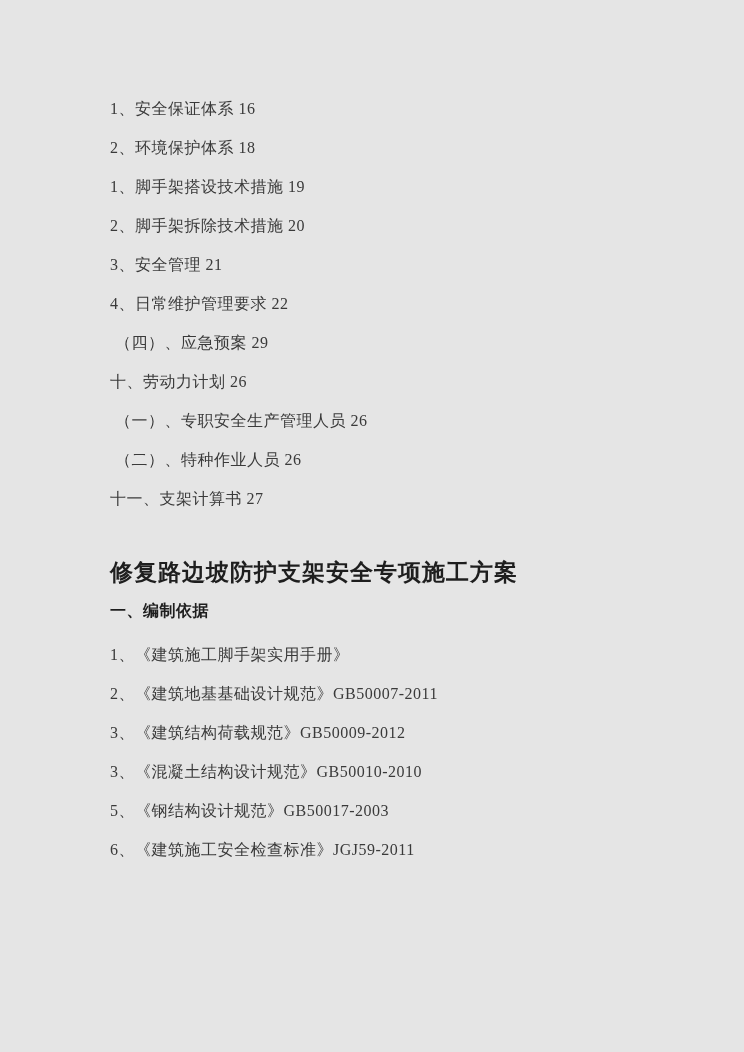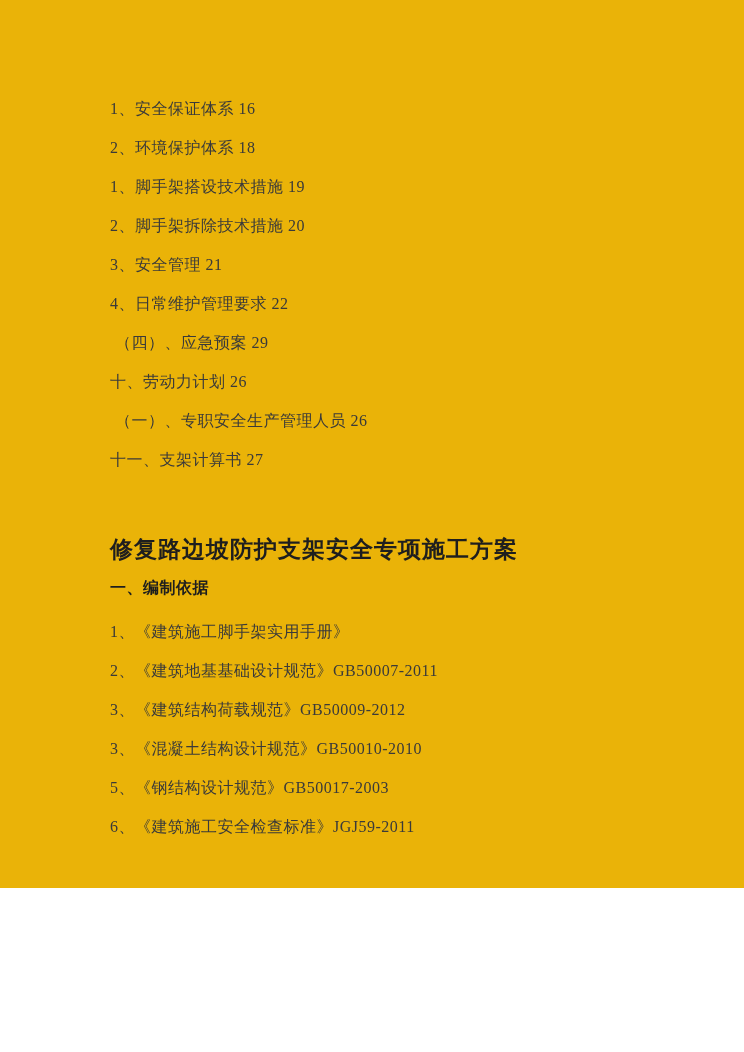--- a/index.html
+++ b/index.html
@@ -3,22 +3,22 @@
 <meta charset="utf-8">
 <style>
   html, body {
     margin: 0;
     padding: 0;
     background: #ffffff;
   }
   .page {
     position: relative;
     width: 744px;
-    height: 888px;
-    background: #eab308;
+    height: 1052px;
+    background: #e5e5e5;
     overflow: hidden;
     font-family: "Liberation Serif", "DejaVu Serif", serif;
     color: #3a3a3a;
   }
   .content {
     position: absolute;
     left: 110px;
     top: 99px;
     right: 48px;
   }
@@ -31,21 +31,21 @@
   }
   .toc-line.indent {
     padding-left: 5px;
   }
   .doc-title {
     font-size: 23px;
     font-weight: bold;
     color: #1e1e1e;
     line-height: 28px;
     letter-spacing: 1px;
-    margin: 66px 0 0 0;
+    margin: 50px 0 0 0;
     white-space: nowrap;
   }
   .section-heading {
     font-size: 16px;
     font-weight: bold;
     color: #1e1e1e;
     line-height: 23px;
     letter-spacing: 0.5px;
     margin: 12px 0 0 0;
     white-space: nowrap;
@@ -70,20 +70,21 @@
     <div class="toc">
       <div class="toc-line">1、安全保证体系 16</div>
       <div class="toc-line">2、环境保护体系 18</div>
       <div class="toc-line">1、脚手架搭设技术措施 19</div>
       <div class="toc-line">2、脚手架拆除技术措施 20</div>
       <div class="toc-line">3、安全管理 21</div>
       <div class="toc-line">4、日常维护管理要求 22</div>
       <div class="toc-line indent">（四）、应急预案 29</div>
       <div class="toc-line">十、劳动力计划 26</div>
       <div class="toc-line indent">（一）、专职安全生产管理人员 26</div>
+      <div class="toc-line indent">（二）、特种作业人员 26</div>
       <div class="toc-line">十一、支架计算书 27</div>
     </div>
 
     <h1 class="doc-title">修复路边坡防护支架安全专项施工方案</h1>
 
     <h2 class="section-heading">一、编制依据</h2>
 
     <div class="refs">
       <div class="ref-line">1、《建筑施工脚手架实用手册》</div>
       <div class="ref-line">2、《建筑地基基础设计规范》GB50007-2011</div>

